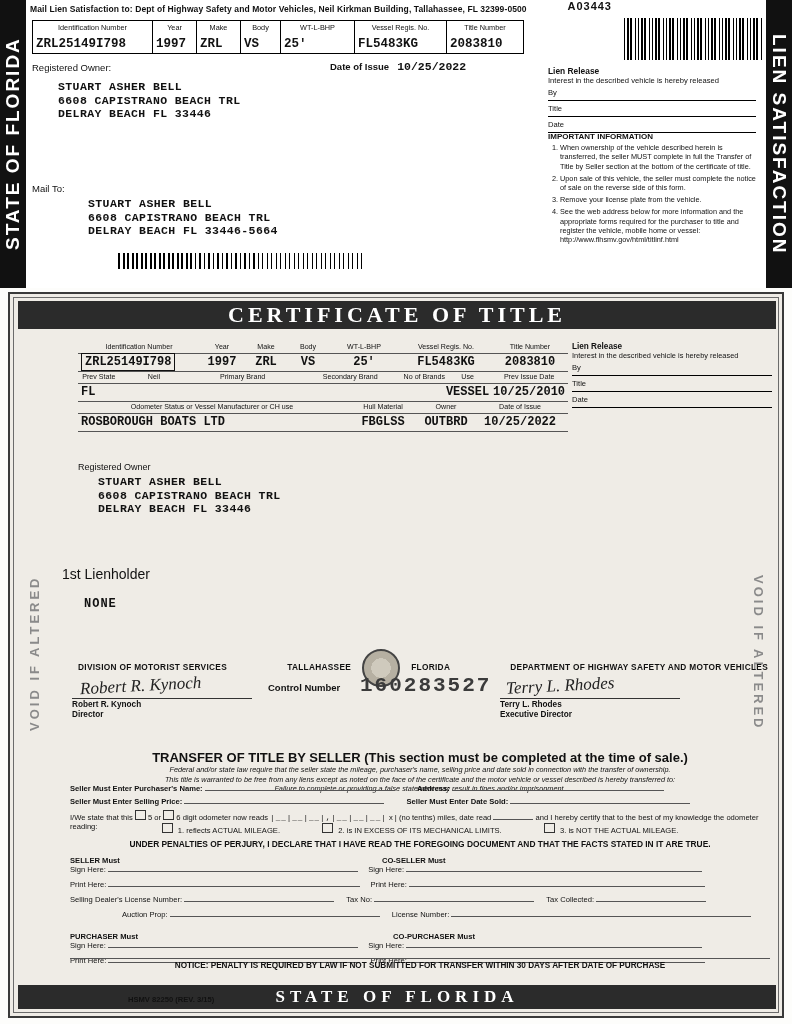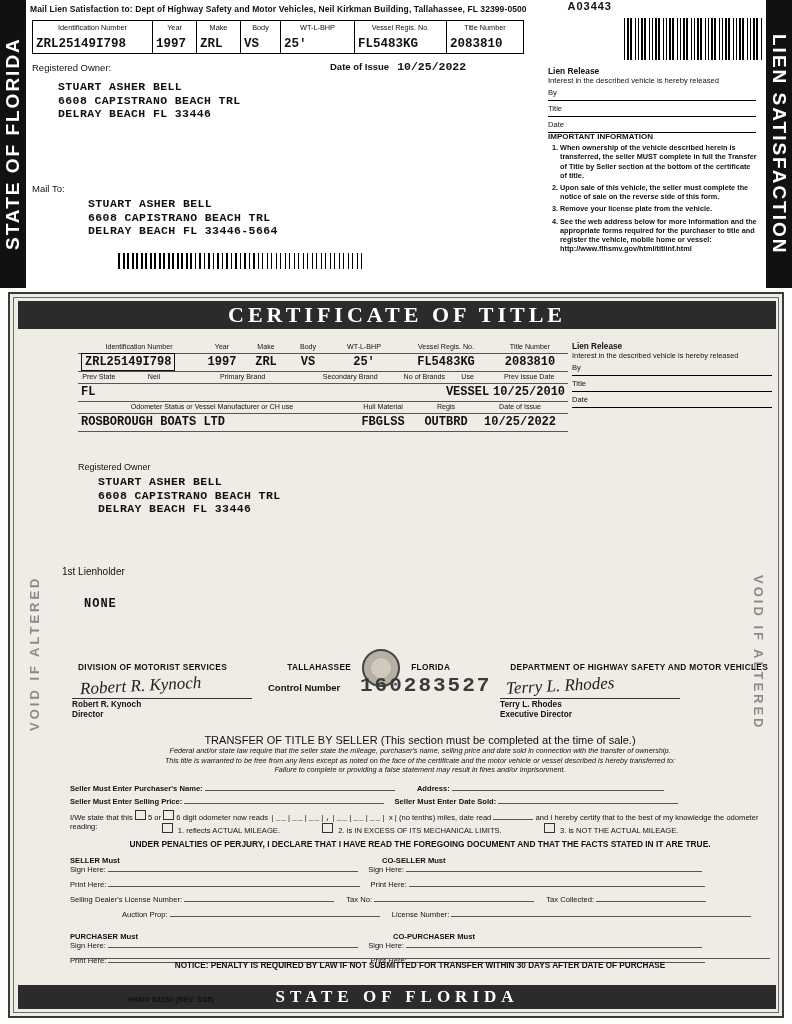--- a/index.html
+++ b/index.html
@@ -42,21 +42,21 @@
   .postbar{position:absolute;left:118px;top:253px;width:248px;height:16px;background:
     repeating-linear-gradient(90deg,#000 0 1.5px,#fff 1.5px 5px,#000 5px 6.5px,#fff 6.5px 9px);}
 
   
   .lienrel{position:absolute;left:548px;top:66px;width:208px;font-size:7.6px;}
   .lienrel .t{font-weight:bold;font-size:8.4px;}
   .ln{border-bottom:1px solid #000;height:12px;margin-top:3px;font-size:7.6px;}
   .impinfo{position:absolute;left:548px;top:132px;width:210px;font-size:7.3px;line-height:9.2px;}
   .impinfo .t{font-weight:bold;font-size:8px;margin-bottom:2px;}
   .impinfo ol{margin:0;padding-left:12px;}
-  .impinfo li{margin-bottom:3px;font-weight:bold;}
+  .impinfo li{margin-bottom:3px;}
 
   
   .cert{position:absolute;left:8px;top:292px;width:776px;height:726px;
     background:#efece6;border:2px solid #3a3a3a;box-sizing:border-box;}
   .orn{position:absolute;inset:3px;border:1px solid #6b6b6b;pointer-events:none;}
   .certband{position:absolute;left:8px;top:7px;width:758px;height:28px;background:#2b2b2b;
     color:#fff;display:flex;align-items:center;justify-content:center;letter-spacing:4px;
     font-size:22px;font-weight:bold;font-family:"Liberation Serif",serif;}
   .footband{position:absolute;left:8px;bottom:7px;width:758px;height:24px;background:#2b2b2b;
     color:#fff;display:flex;align-items:center;justify-content:center;letter-spacing:5px;
@@ -74,38 +74,38 @@
   .cv{font-size:12px;font-weight:bold;font-family:"Liberation Mono",monospace;height:18px;
       line-height:17px;box-sizing:border-box;padding-left:3px;border-bottom:1px solid #555;}
   .cv.ctr{text-align:center;padding-left:0;}
   .bx{border:1.3px solid #111;padding:1px 3px;font-size:12px;font-weight:bold;
       font-family:"Liberation Mono",monospace;}
 
   .lienrel2{position:absolute;left:562px;top:48px;width:200px;font-size:7.4px;}
   .regowner2{position:absolute;left:68px;top:168px;font-size:9px;}
   .owner2{position:absolute;left:88px;top:181px;font-family:"Liberation Mono",monospace;
     font-size:11.5px;font-weight:bold;line-height:13.5px;letter-spacing:.4px;}
-  .lien1{position:absolute;left:52px;top:272px;font-size:10px;}
+  .lien1{position:absolute;left:52px;top:272px;font-size:14px;}
   .none{position:absolute;left:74px;top:303px;font-family:"Liberation Mono",monospace;
     font-size:12px;font-weight:bold;letter-spacing:1px;}
 
   .divrow{position:absolute;left:68px;top:368px;width:690px;display:flex;
     justify-content:space-between;font-size:8.3px;font-weight:bold;letter-spacing:.3px;}
   .seal{position:absolute;left:352px;top:355px;width:34px;height:34px;border-radius:50%;
     border:2px solid #444;background:radial-gradient(circle,#cfcabd 0 40%,#b6b0a2 41% 100%);}
   .ctrlnum{position:absolute;left:258px;top:388px;font-size:9.5px;font-weight:bold;}
   .ctrlval{position:absolute;left:350px;top:380px;font-size:21px;font-weight:bold;
     font-family:"Liberation Mono",monospace;letter-spacing:2px;color:#3b3b3b;}
   .sig{position:absolute;font-family:"Liberation Serif",serif;font-style:italic;
     font-size:17px;color:#222;transform:rotate(-3deg);}
   .sigline{position:absolute;height:0;border-top:1px solid #333;}
   .offname{position:absolute;font-size:8.2px;font-weight:bold;line-height:10px;}
 
   .transfer{position:absolute;left:60px;top:440px;width:700px;text-align:center;}
-  .transfer .ttl{font-size:11px;font-weight:normal;}
+  .transfer .ttl{font-size:13px;font-weight:bold;margin-top:16px;}
   .transfer .sub{font-size:7.3px;font-style:italic;line-height:9.6px;}
   .sec{position:absolute;left:60px;width:700px;font-size:7.6px;}
   .ulin{display:inline-block;border-bottom:1px solid #555;}
   .boxes{display:inline-block;letter-spacing:1px;font-family:"Liberation Mono",monospace;}
   .perj{position:absolute;left:60px;top:545px;width:700px;font-size:8.4px;font-weight:bold;text-align:center;}
   .notice{position:absolute;left:60px;bottom:46px;width:700px;text-align:center;
     font-size:8.2px;font-weight:bold;border-top:1px solid #555;padding-top:2px;}
   .hsmv{position:absolute;left:118px;bottom:12px;font-size:7.6px;font-weight:bold;}
   .lbl{font-size:7.6px;font-weight:bold;}
 </style>
@@ -226,21 +226,21 @@
         <div class="cv" style="width:120px"></div>
         <div class="cv" style="width:118px"></div>
         <div class="cv ctr" style="width:44px"></div>
         <div class="cv ctr" style="width:50px">VESSEL</div>
         <div class="cv ctr" style="width:86px">10/25/2010</div>
       </div>
 
       <div class="crow">
         <div class="ch" style="width:268px">Odometer Status or Vessel Manufacturer or CH use</div>
         <div class="ch" style="width:74px">Hull Material</div>
-        <div class="ch" style="width:52px">Regis</div>
+        <div class="ch" style="width:52px">Owner</div>
         <div class="ch" style="width:96px">Date of Issue</div>
       </div>
       <div class="crow">
         <div class="cv" style="width:268px">ROSBOROUGH BOATS LTD</div>
         <div class="cv ctr" style="width:74px">FBGLSS</div>
         <div class="cv ctr" style="width:52px">OUTBRD</div>
         <div class="cv ctr" style="width:96px">10/25/2022</div>
       </div>
     </div>
 
@@ -296,21 +296,21 @@
 
     <div class="sec" style="top:490px">
       <span class="lbl">Seller Must Enter Purchaser's Name:</span>
       <span class="ulin" style="width:190px"></span>
       <span class="lbl" style="margin-left:20px">Address:</span>
       <span class="ulin" style="width:212px"></span>
     </div>
     <div class="sec" style="top:503px">
       <span class="lbl">Seller Must Enter Selling Price:</span>
       <span class="ulin" style="width:200px"></span>
-      <span class="lbl" style="margin-left:8px">Seller Must Enter Date Sold:</span>
+      <span class="lbl" style="margin-left:20px">Seller Must Enter Date Sold:</span>
       <span class="ulin" style="width:180px"></span>
     </div>
     <div class="sec" style="top:516px">
       <span>I/We state that this</span>
       <span style="display:inline-block;width:9px;height:8px;border:1px solid #333"></span>
       <span>5 or</span>
       <span style="display:inline-block;width:9px;height:8px;border:1px solid #333"></span>
       <span>6 digit odometer now reads</span>
       <span class="boxes">|__|__|__|,|__|__|__|</span>
       <span>x | (no tenths) miles, date read</span>

